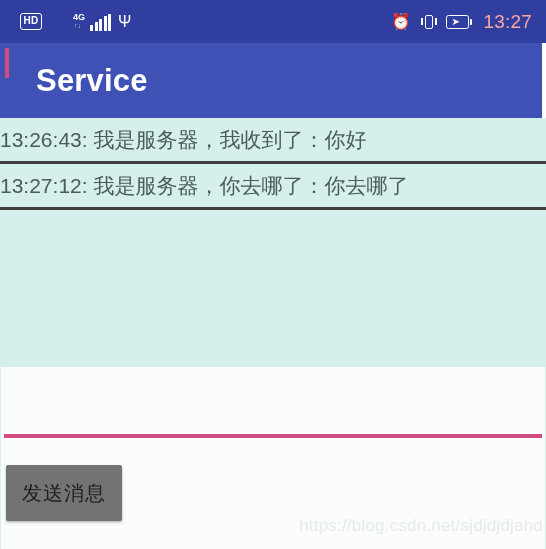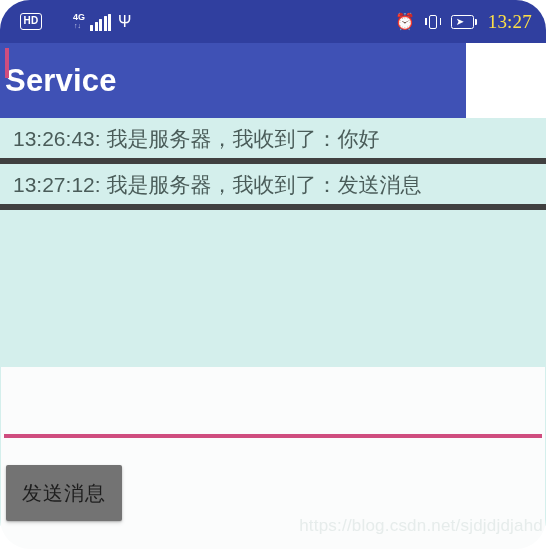--- a/index.html
+++ b/index.html
@@ -13,21 +13,20 @@
     overflow: hidden;
     font-family: "Liberation Sans", "DejaVu Sans", sans-serif;
     -webkit-font-smoothing: antialiased;
   }
   #phone {
     position: relative;
     width: 546px;
     height: 549px;
     background: #ffffff;
     overflow: hidden;
-    border-radius: 30px;
   }
 
   
   #status-bar {
     position: absolute;
     left: 0; top: 0;
     width: 546px;
     height: 43px;
     background: #303f9f;
     display: flex;
@@ -155,37 +154,36 @@
   .battery-icon .bolt {
     position: absolute;
     left: 5px; top: 3.5px;
     font-size: 10px;
     line-height: 7px;
     color: #ffffff;
   }
   #status-time {
     font-size: 19px;
     line-height: 1;
-    color: #fde047;
+    color: #fca5a5;
     letter-spacing: 0.2px;
     margin-left: 2px;
-    font-family: Liberation Serif, serif;
   }
 
   
   #app-bar {
     position: absolute;
     left: 0; top: 43px;
-    width: 466px;
+    width: 542px;
     height: 75px;
     background: #3f51b5;
     display: flex;
     align-items: center;
     box-sizing: border-box;
-    padding-left: 5px;
+    padding-left: 36px;
   }
   #app-bar-title {
     color: #ffffff;
     font-size: 31px;
     font-weight: bold;
     letter-spacing: 0.2px;
     line-height: 1;
   }
 
   
@@ -194,23 +192,23 @@
     left: 0; top: 118px;
     width: 546px;
     height: 248px;
     background: #d4efec;
     overflow: hidden;
   }
   .message-row {
     height: 46px;
     display: flex;
     align-items: center;
-    padding-left: 13px;
-    box-sizing: border-box;
-    border-bottom: 6px solid #404040;
+    padding-left: 0;
+    box-sizing: border-box;
+    border-bottom: 3px solid #404040;
     background: #d4efec;
   }
   .message-text {
     font-size: 21px;
     color: #4a5c59;
     white-space: nowrap;
     line-height: 1;
   }
 
   
@@ -331,21 +329,21 @@
 
   <div id="app-bar">
     <span id="app-bar-title">Service</span>
   </div>
 
   <div id="message-list">
     <div class="message-row">
       <span class="message-text">13:26:43: 我是服务器，我收到了：你好</span>
     </div>
     <div class="message-row">
-      <span class="message-text">13:27:12: 我是服务器，我收到了：发送消息</span>
+      <span class="message-text">13:27:12: 我是服务器，你去哪了：你去哪了</span>
     </div>
   </div>
 
   <div id="input-panel">
     <div id="message-input-wrap">
       <input id="message-input" type="text" placeholder="" style="">
     </div>
   </div>
   <div id="input-cursor"></div>
   <div id="input-underline"></div>

